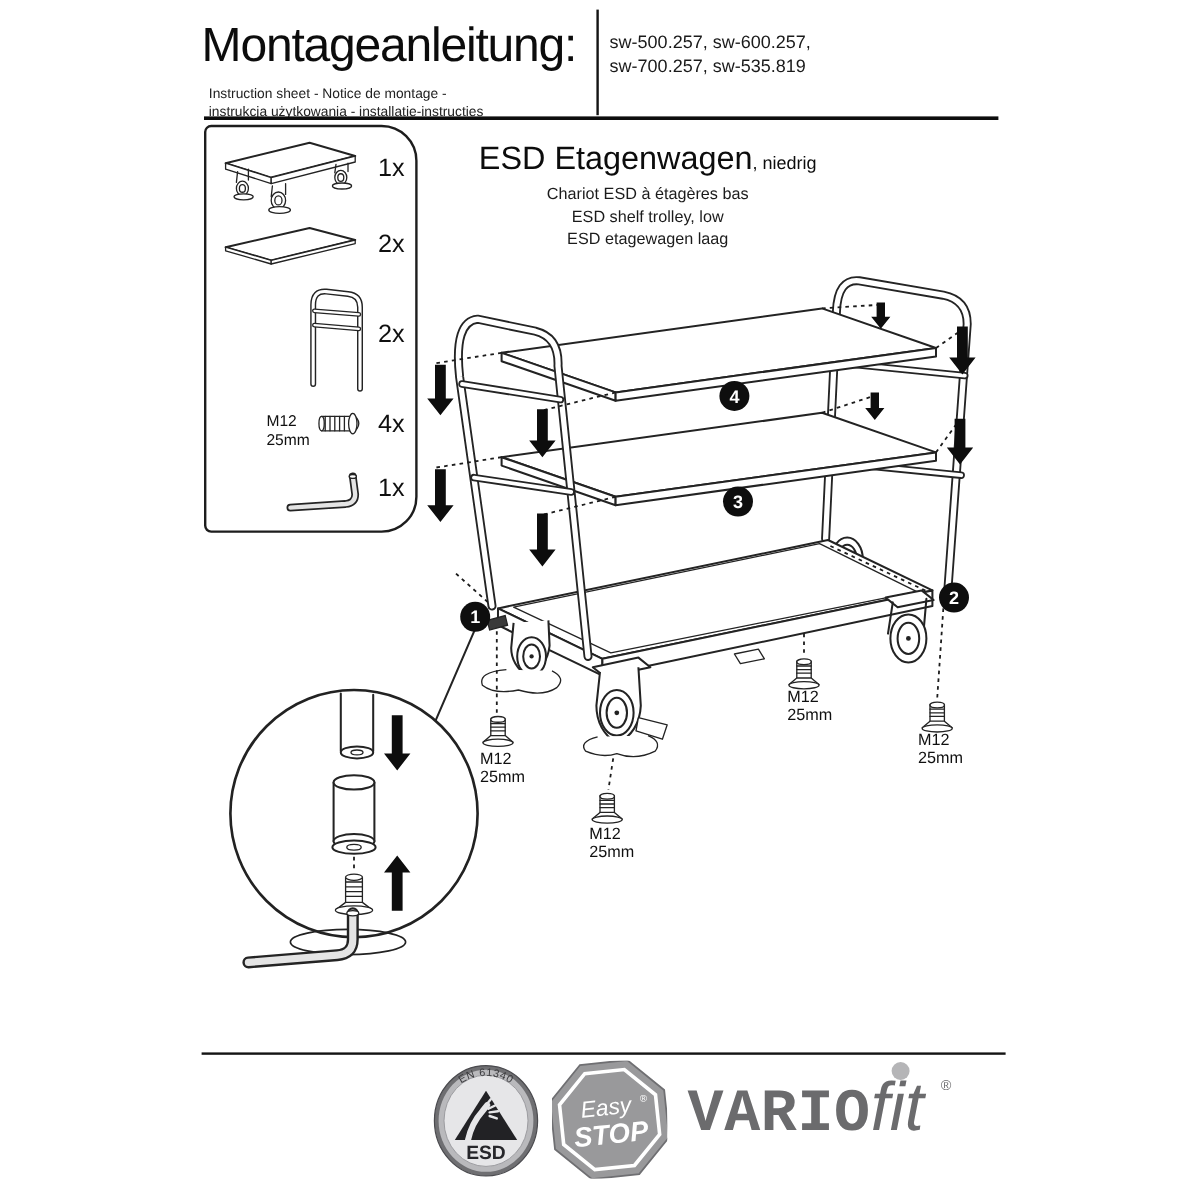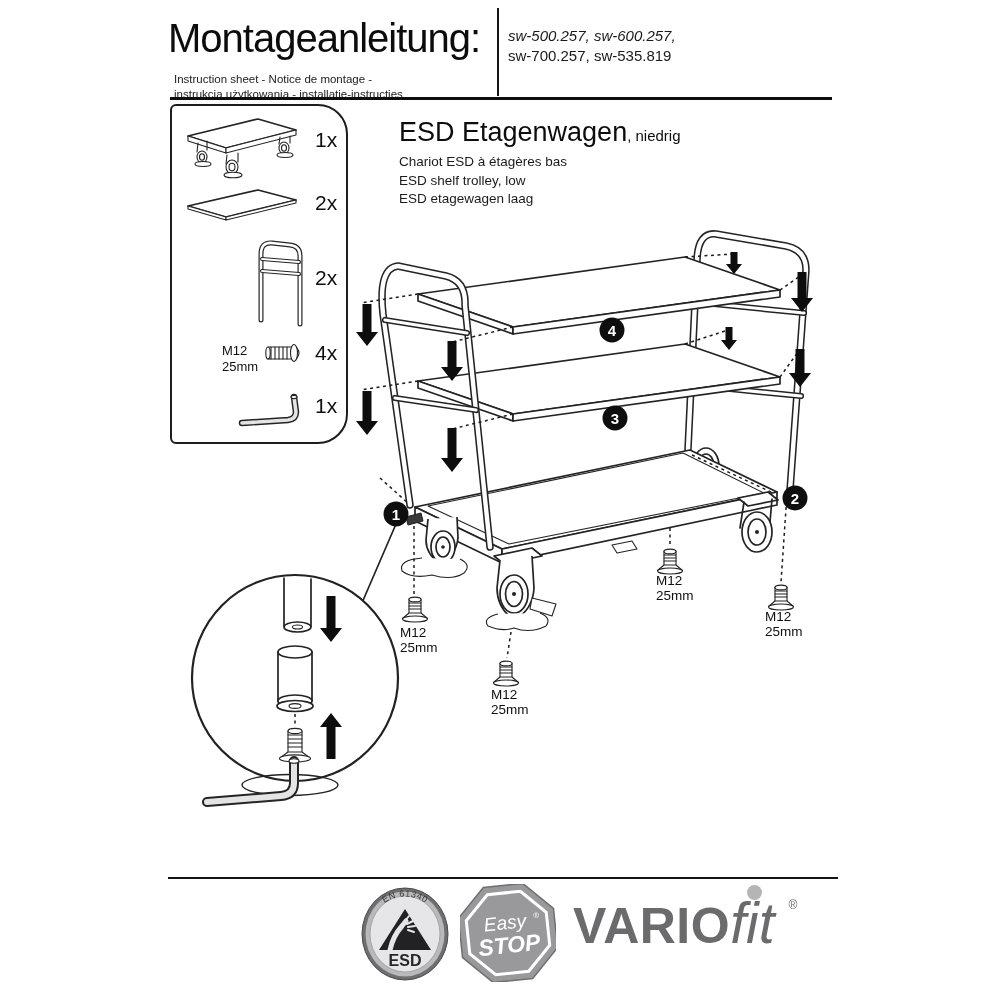--- a/index.html
+++ b/index.html
@@ -1,26 +1,26 @@
 <!DOCTYPE html>
 <html><head>
 <meta charset="utf-8">
 <style>
   * { margin:0; padding:0; box-sizing:border-box; }
   html,body { background:#ffffff; }
   body { font-family:"Liberation Sans", sans-serif; color:#111; }
-  .sheet { position:relative; width:892px; height:1000px; background:#fff; overflow:hidden; }
+  .sheet { position:relative; width:892px; height:1000px; background:#fff; overflow:hidden;text-align:center; }
 
   
   .hd-title { position:absolute; left:168px; top:16px; font-size:40px; font-weight:400;
               letter-spacing:-1px; color:#0c0c0c; white-space:nowrap; }
   .hd-sub1 { position:absolute; left:174px; top:73px; font-size:11.5px; color:#222; }
   .hd-sub2 { position:absolute; left:174px; top:88px; font-size:11.5px; color:#222; }
   .hd-divider { position:absolute; left:497px; top:8px; width:2px; height:88px; background:#141414; }
-  .hd-art1 { position:absolute; left:508px; top:27px; font-size:15px; color:#1a1a1a;font-style:italic; }
+  .hd-art1 { position:absolute; left:508px; top:27px; font-size:15px; color:#1a1a1a; }
   .hd-art2 { position:absolute; left:508px; top:47px; font-size:15px; color:#1a1a1a; }
   .hd-rule { position:absolute; left:170px; top:97px; width:662px; height:3px; background:#0d0d0d; }
 
   
   .parts-box { position:absolute; left:170px; top:104px; width:178px; height:340px;
                border:2px solid #1d1d1d; border-radius:6px 30px 30px 6px; }
 
   
   .prod { position:absolute; left:368px; top:117px;margin-left:31px; }
   .prod-title { font-size:27px; font-weight:400; color:#0c0c0c; white-space:nowrap; }
@@ -45,21 +45,21 @@
   .qty { font-size:21px; fill:#101010; }
   .spec{ font-size:13px; fill:#101010; }
   .co-c{ fill:#0e0e0e; }
   .co-t{ fill:#ffffff; font-size:15px; font-weight:bold; text-anchor:middle; }
 
   
   .ft-rule { position:absolute; left:168px; top:877px; width:670px; height:2px; background:#141414; }
   .esd-badge { position:absolute; left:360px; top:886px; width:90px; height:96px; }
   .octagon  { position:absolute; left:460px; top:884px; width:96px; height:98px; }
   .brand { position:absolute; left:573px; top:893px; height:72px; display:flex; align-items:baseline; }
-  .brand-prefix { font-size:50px; font-weight:700; color:#6b6b6d; letter-spacing:0.5px; line-height:60px; }
+  .brand-prefix { font-size:50px; font-weight:700; color:#6b6b6d; letter-spacing:0.5px; line-height:60px;font-family:Liberation Mono, monospace; }
   .brand-suffix { font-size:57px; font-weight:400; font-style:italic; color:#6b6b6d; position:relative;
                   padding-right:14px; line-height:60px; }
   .brand-dot { position:absolute; top:-8px; right:26px; width:15px; height:15px; border-radius:50%;
                background:#b5b5b7; }
   .brand-reg { font-size:12px; color:#6b6b6d; position:relative; top:-34px; }
 </style>
 </head>
 <body>
 
 <div class="sheet">

